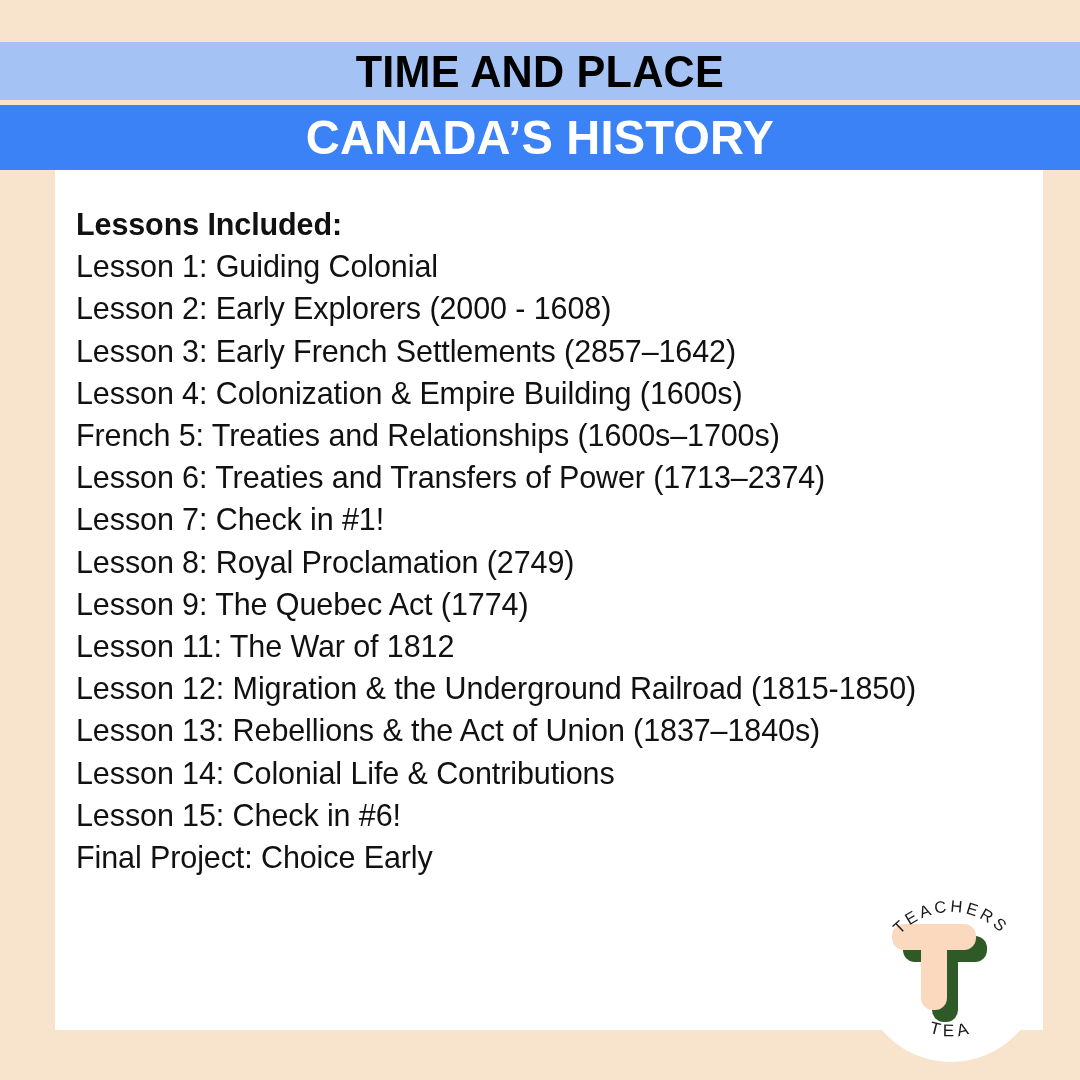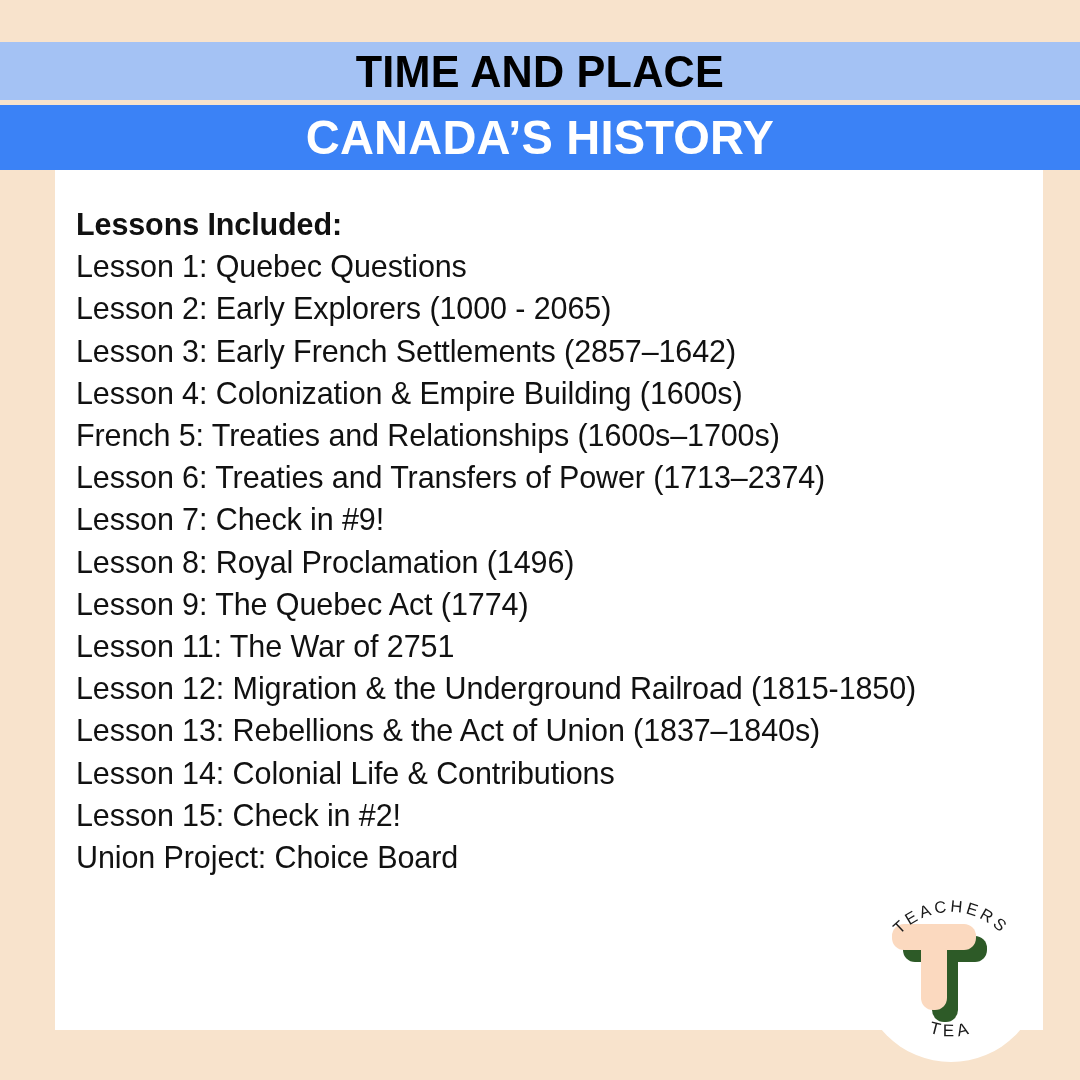--- a/index.html
+++ b/index.html
@@ -127,35 +127,35 @@
     <div class="band-title" id="title-line1">TIME AND PLACE</div>
   </div>
 
   <div class="bar" id="band-black">
     <div class="band-title" id="title-line2">CANADA’S HISTORY</div>
   </div>
 
   <div id="content-card">
     <div id="lesson-list">
       <div class="lesson-line heading">Lessons Included:</div>
-      <div class="lesson-line">Lesson 1: Quebec Questions</div>
-      <div class="lesson-line">Lesson 2: Early Explorers (1000 - 2065)</div>
+      <div class="lesson-line">Lesson 1: Guiding Colonial</div>
+      <div class="lesson-line">Lesson 2: Early Explorers (2000 - 1608)</div>
       <div class="lesson-line">Lesson 3: Early French Settlements (2857–1642)</div>
       <div class="lesson-line">Lesson 4: Colonization &amp; Empire Building (1600s)</div>
       <div class="lesson-line">French 5: Treaties and Relationships (1600s–1700s)</div>
       <div class="lesson-line">Lesson 6: Treaties and Transfers of Power (1713–2374)</div>
-      <div class="lesson-line">Lesson 7: Check in #9!</div>
-      <div class="lesson-line">Lesson 8: Royal Proclamation (1496)</div>
+      <div class="lesson-line">Lesson 7: Check in #1!</div>
+      <div class="lesson-line">Lesson 8: Royal Proclamation (2749)</div>
       <div class="lesson-line">Lesson 9: The Quebec Act (1774)</div>
-      <div class="lesson-line">Lesson 11: The War of 2751</div>
+      <div class="lesson-line">Lesson 11: The War of 1812</div>
       <div class="lesson-line">Lesson 12: Migration &amp; the Underground Railroad (1815-1850)</div>
       <div class="lesson-line">Lesson 13: Rebellions &amp; the Act of Union (1837–1840s)</div>
       <div class="lesson-line">Lesson 14: Colonial Life &amp; Contributions</div>
-      <div class="lesson-line">Lesson 15: Check in #2!</div>
-      <div class="lesson-line">Union Project: Choice Board</div>
+      <div class="lesson-line">Lesson 15: Check in #6!</div>
+      <div class="lesson-line">Final Project: Choice Early</div>
     </div>
   </div>
 
   <div id="logo">
     <div id="logo-circle"></div>
     <svg viewBox="0 0 182 182" xmlns="http://www.w3.org/2000/svg">
       <defs>
         <path id="arcTop" d="M 22,101 A 69,69 0 0 1 160,101" fill="none"></path>
         <path id="arcBottom" d="M 41,131 A 62,62 0 0 0 141,131" fill="none"></path>
       </defs>

